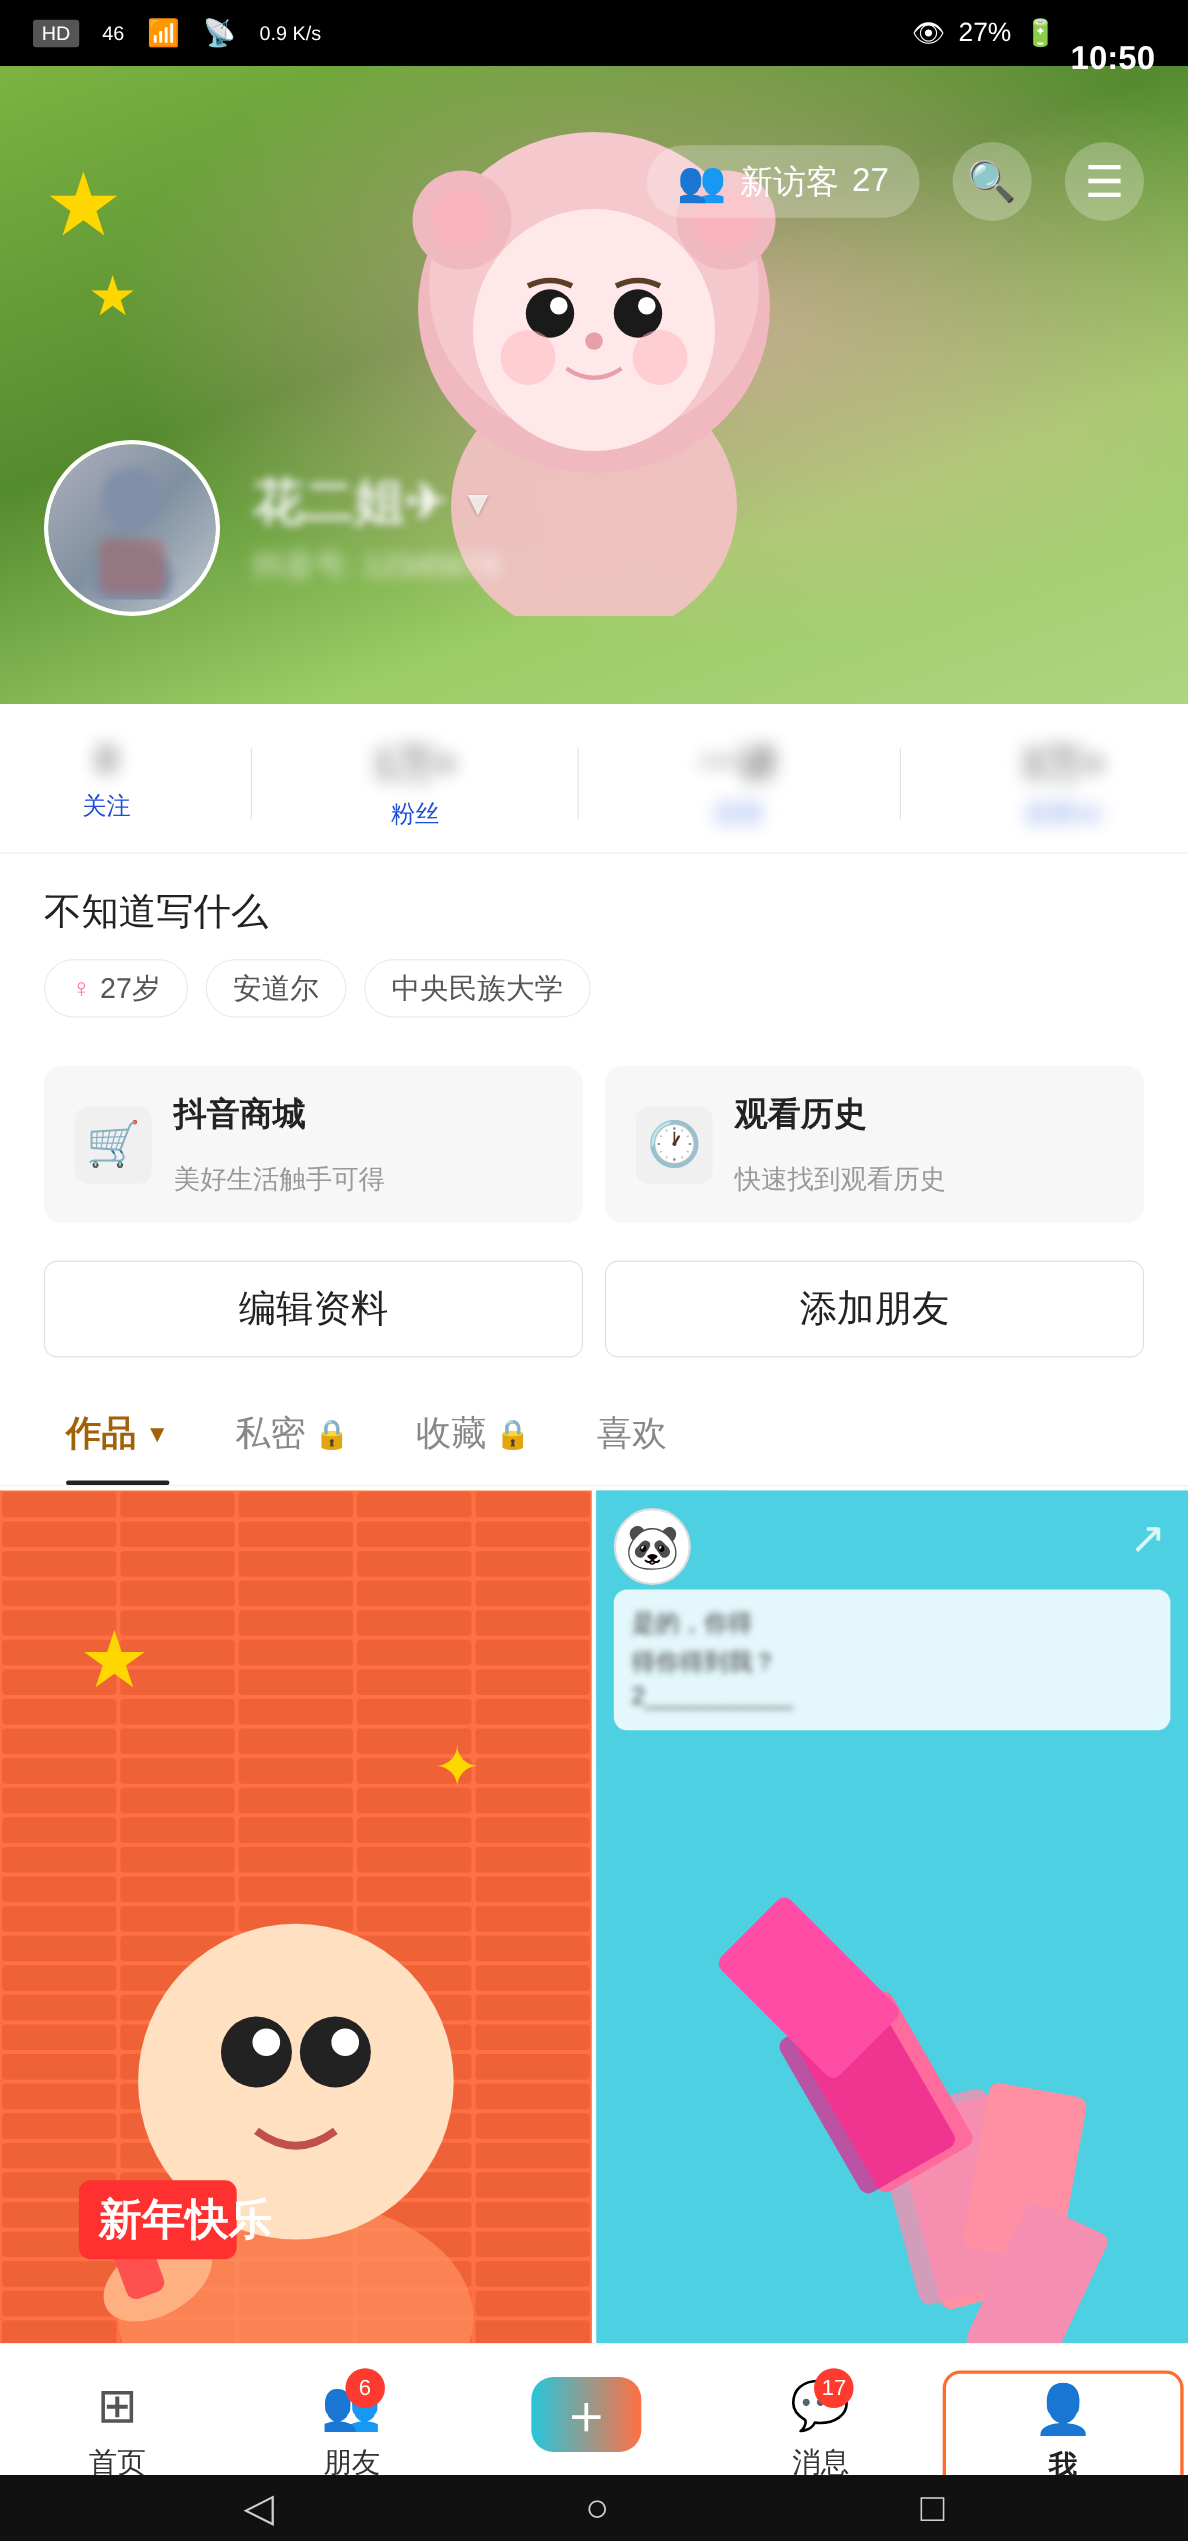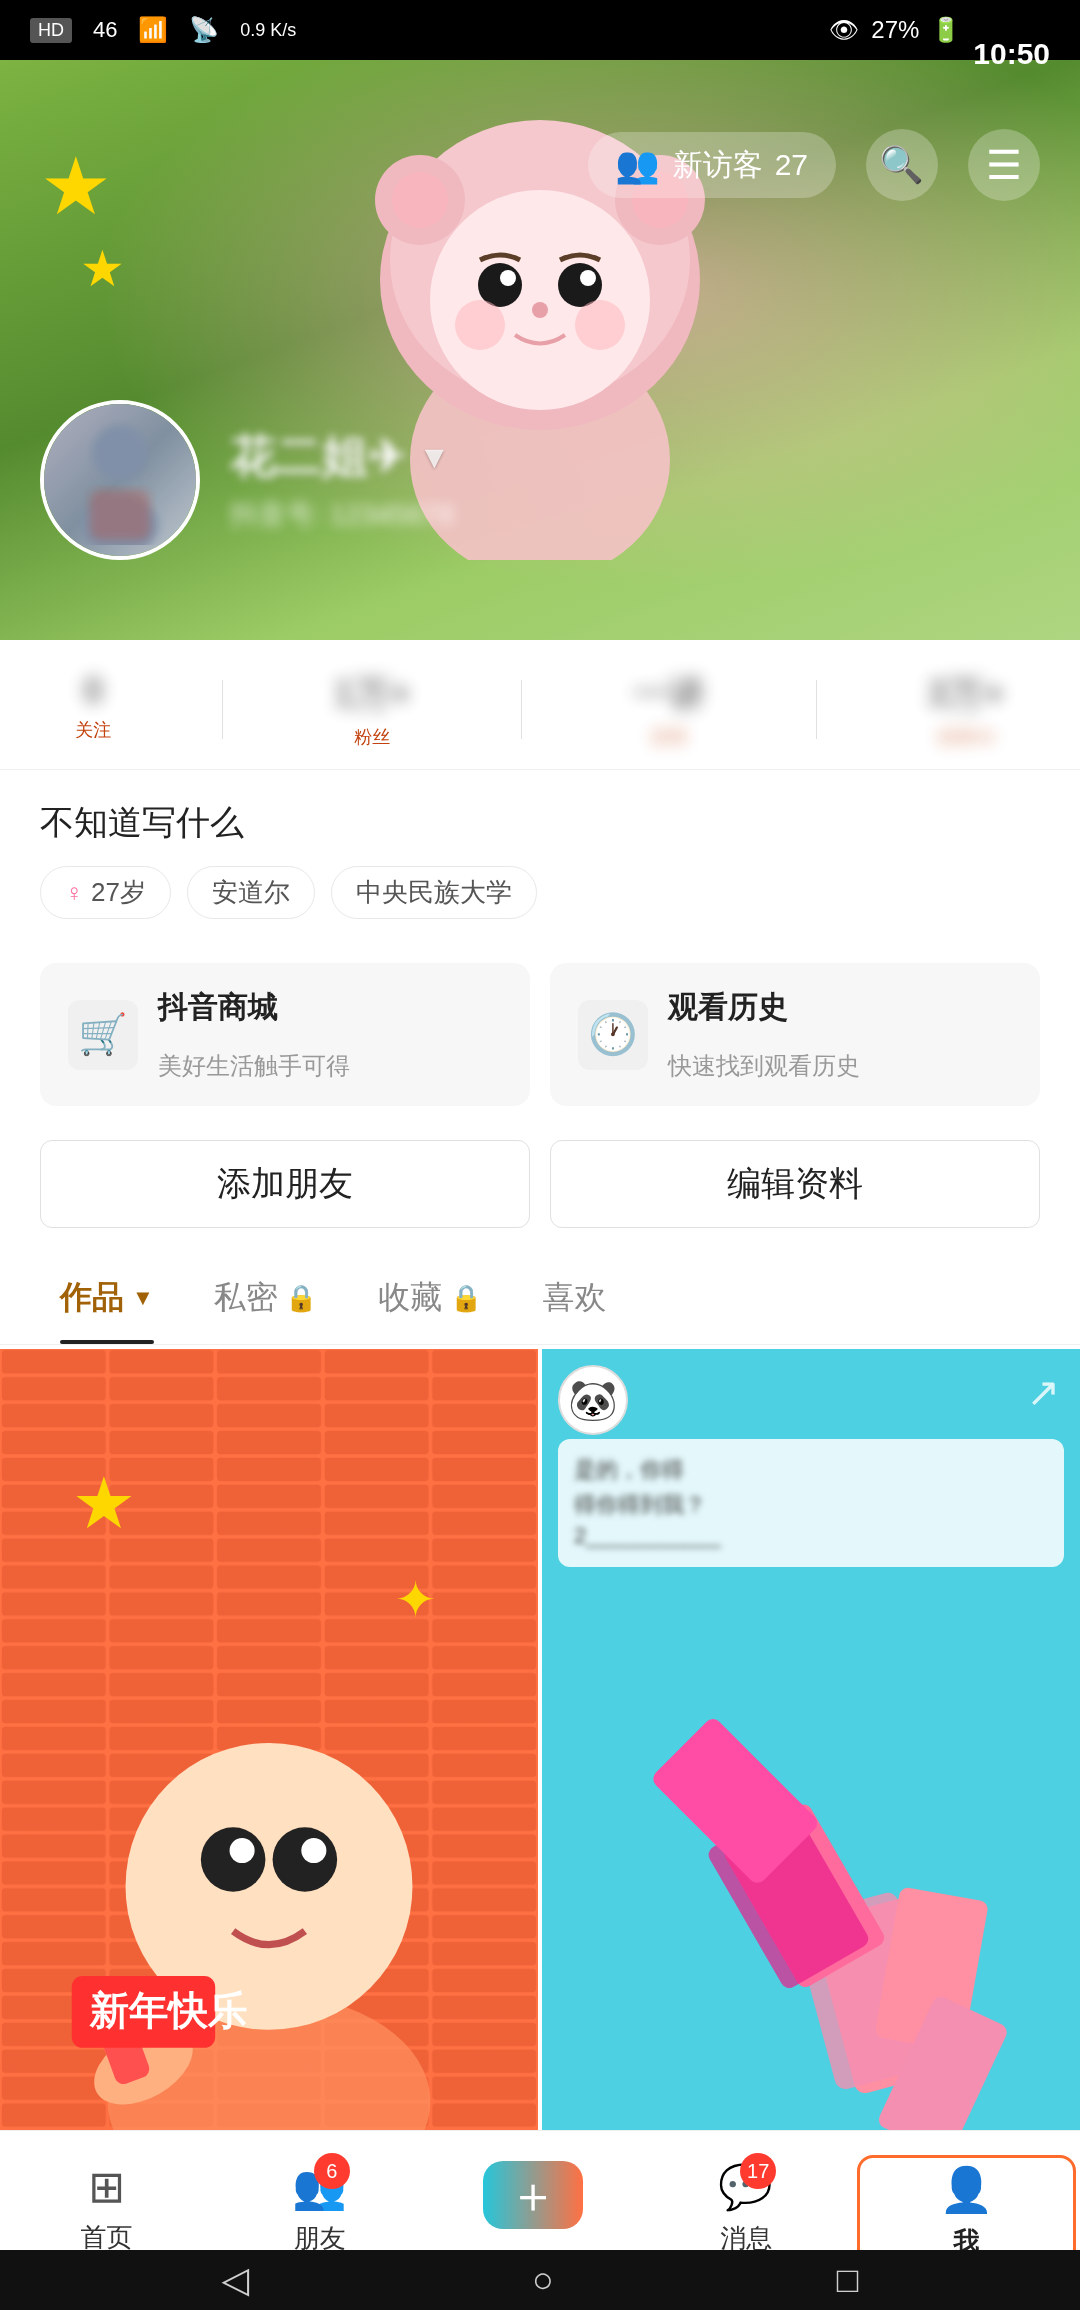--- a/index.html
+++ b/index.html
@@ -192,22 +192,22 @@
       flex-direction: column;
       align-items: center;
       gap: 6px;
     }
     .stat-value {
       font-size: 36px;
       font-weight: bold;
       color: #222;
     }
     .stat-label {
-      font-size: 18px;
-      color: #c2410c;
+      font-size: 22px;
+      color: #1d4ed8;
     }
     .stat-divider {
       width: 1px;
       background: #e0e0e0;
       margin: 10px 0;
     }
 
     
     .bio-section {
       padding: 30px 40px 20px;
@@ -469,21 +469,21 @@
       filter: blur(8px);
       opacity: 0.6;
     }
   </style>
 </head>
 <body>
 
 <div class="status-bar">
   <div class="status-left">
     <span style="background:#555;color:#fff;font-size:18px;padding:2px 8px;border-radius:3px;">HD</span>
-    <span style="font-size:22px;">46</span>
+    <span style="font-size:18px;">46</span>
     <span>📶</span>
     <span>📡</span>
     <span style="font-size:18px;">0.9 K/s</span>
   </div>
   <div class="status-right">
     <span>👁</span>
     <span>27%</span>
     <span>🔋</span>
     <span class="status-time">10:50</span>
   </div>
@@ -617,22 +617,22 @@
     <div class="quick-link-card">
       <div class="quick-link-icon">🕐</div>
       <div class="quick-link-text">
         <div class="quick-link-title">观看历史</div>
         <div class="quick-link-sub">快速找到观看历史</div>
       </div>
     </div>
   </div>
 
   <div class="action-buttons">
+    <button class="action-btn">编辑资料</button>
     <button class="action-btn">添加朋友</button>
-    <button class="action-btn">编辑资料</button>
   </div>
 
   <div class="tabs-bar">
     <div class="tab-item active">
       <span>作品</span>
       <span style="font-size:22px;">▼</span>
     </div>
     <div class="tab-item">
       <span>私密</span>
       <span class="tab-lock">🔒</span>

